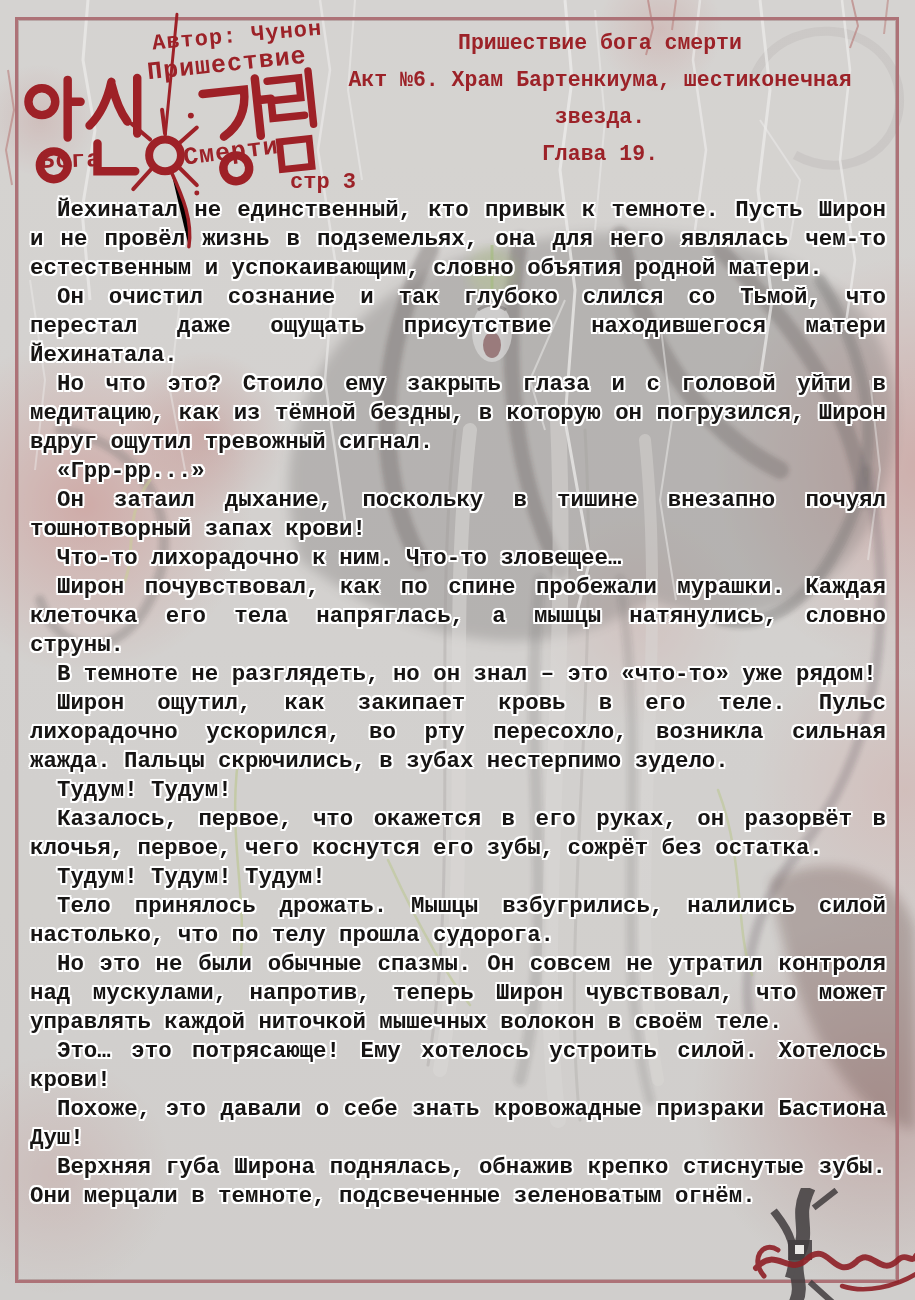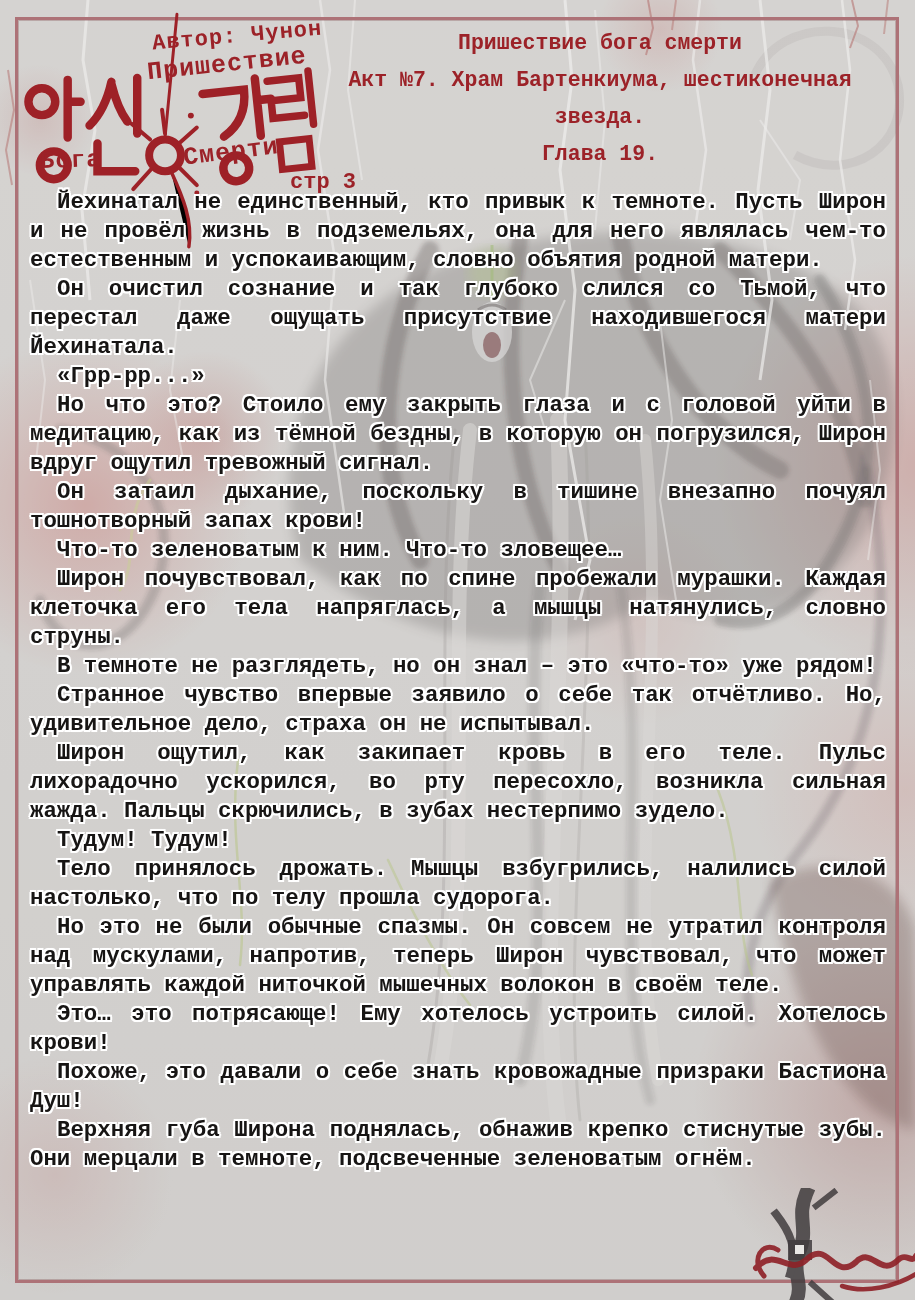--- a/index.html
+++ b/index.html
@@ -28,21 +28,21 @@
     position:absolute;left:15px;top:17px;width:878px;height:1260px;
     border:3px solid #ad7277;box-shadow:inset 0 0 0 1px rgba(124,66,70,.30);
   }
   .red{color:#9c2228;}
   .logo-word{position:absolute;font-weight:bold;white-space:nowrap;letter-spacing:1px;}
   .title-block{position:absolute;left:290px;top:25px;width:620px;text-align:center;}
   .title-block div{font-size:21.5px;font-weight:bold;line-height:37px;}
   .page-label{position:absolute;left:290px;top:170px;width:620px;text-align:left;
     font-size:22px;font-weight:bold;}
   .story{
-    position:absolute;left:30px;top:188px;width:856px;
+    position:absolute;left:30px;top:196px;width:856px;
     font-size:22.4px;line-height:29px;font-weight:bold;color:#171514;
   }
   .story p{
     margin:0;text-indent:27px;text-align:justify;
     text-shadow:
       -1.6px -1.6px 0 #fff, 1.6px -1.6px 0 #fff,
       -1.6px  1.6px 0 #fff, 1.6px  1.6px 0 #fff,
       -2px 0 0 #fff, 2px 0 0 #fff, 0 -2px 0 #fff, 0 2px 0 #fff,
       0 0 3px #fff;
   }
@@ -175,39 +175,40 @@
       <circle cx="118" cy="32" r="2.5" fill="#9e2127"></circle>
       <circle cx="178" cy="122" r="2.5" fill="#9e2127"></circle>
     </g>
   </svg>
 
   <span class="logo-word red" style="left:40px;top:147px;font-size:24px;transform:rotate(-2deg);">Бога</span>
   <span class="logo-word red" style="left:183px;top:138px;font-size:25px;transform:rotate(-7deg);">Смерти</span>
 
   <div class="title-block red">
       <div>Пришествие бога смерти</div>
-      <div>Акт №7. Храм Бартенкиума, шестиконечная</div>
+      <div>Акт №6. Храм Бартенкиума, шестиконечная</div>
       <div>звезда.</div>
       <div>Глава 19.</div>
     </div>
 
   <div class="page-label red">стр 3</div>
 
   <div class="story">
       <p>Йехинатал не единственный, кто привык к темноте. Пусть Широн и не провёл жизнь в подземельях, она для него являлась чем-то естественным и успокаивающим, словно объятия родной матери.</p>
       <p>Он очистил сознание и так глубоко слился со Тьмой, что перестал даже ощущать присутствие находившегося матери Йехинатала.</p>
+      <p>Но что это? Стоило ему закрыть глаза и с головой уйти в медитацию, как из тёмной бездны, в которую он погрузился, Широн вдруг ощутил тревожный сигнал.</p>
       <p>«Грр-рр...»</p>
-      <p>Но что это? Стоило ему закрыть глаза и с головой уйти в медитацию, как из тёмной бездны, в которую он погрузился, Широн вдруг ощутил тревожный сигнал.</p>
       <p>Он затаил дыхание, поскольку в тишине внезапно почуял тошнотворный запах крови!</p>
-      <p>Что-то зеленоватым к ним. Что-то зловещее…</p>
+      <p>Что-то лихорадочно к ним. Что-то зловещее…</p>
       <p>Широн почувствовал, как по спине пробежали мурашки. Каждая клеточка его тела напряглась, а мышцы натянулись, словно струны.</p>
       <p>В темноте не разглядеть, но он знал – это «что-то» уже рядом!</p>
-      <p>Странное чувство впервые заявило о себе так отчётливо. Но, удивительное дело, страха он не испытывал.</p>
       <p>Широн ощутил, как закипает кровь в его теле. Пульс лихорадочно ускорился, во рту пересохло, возникла сильная жажда. Пальцы скрючились, в зубах нестерпимо зудело.</p>
       <p>Тудум! Тудум!</p>
+      <p>Казалось, первое, что окажется в его руках, он разорвёт в клочья, первое, чего коснутся его зубы, сожрёт без остатка.</p>
+      <p>Тудум! Тудум! Тудум!</p>
       <p>Тело принялось дрожать. Мышцы взбугрились, налились силой настолько, что по телу прошла судорога.</p>
       <p>Но это не были обычные спазмы. Он совсем не утратил контроля над мускулами, напротив, теперь Широн чувствовал, что может управлять каждой ниточкой мышечных волокон в своём теле.</p>
       <p>Это… это потрясающе! Ему хотелось устроить силой. Хотелось крови!</p>
       <p>Похоже, это давали о себе знать кровожадные призраки Бастиона Душ!</p>
       <p>Верхняя губа Широна поднялась, обнажив крепко стиснутые зубы. Они мерцали в темноте, подсвеченные зеленоватым огнём.</p>
     </div>
 
   <svg class="watermark" width="175" height="118" viewBox="0 0 175 118">
     <g stroke="#413c3e" fill="none" stroke-linecap="square" opacity=".85">
       <path d="M60,6 C50,30 64,42 52,66 C46,86 58,96 50,114" stroke-width="14"></path>

